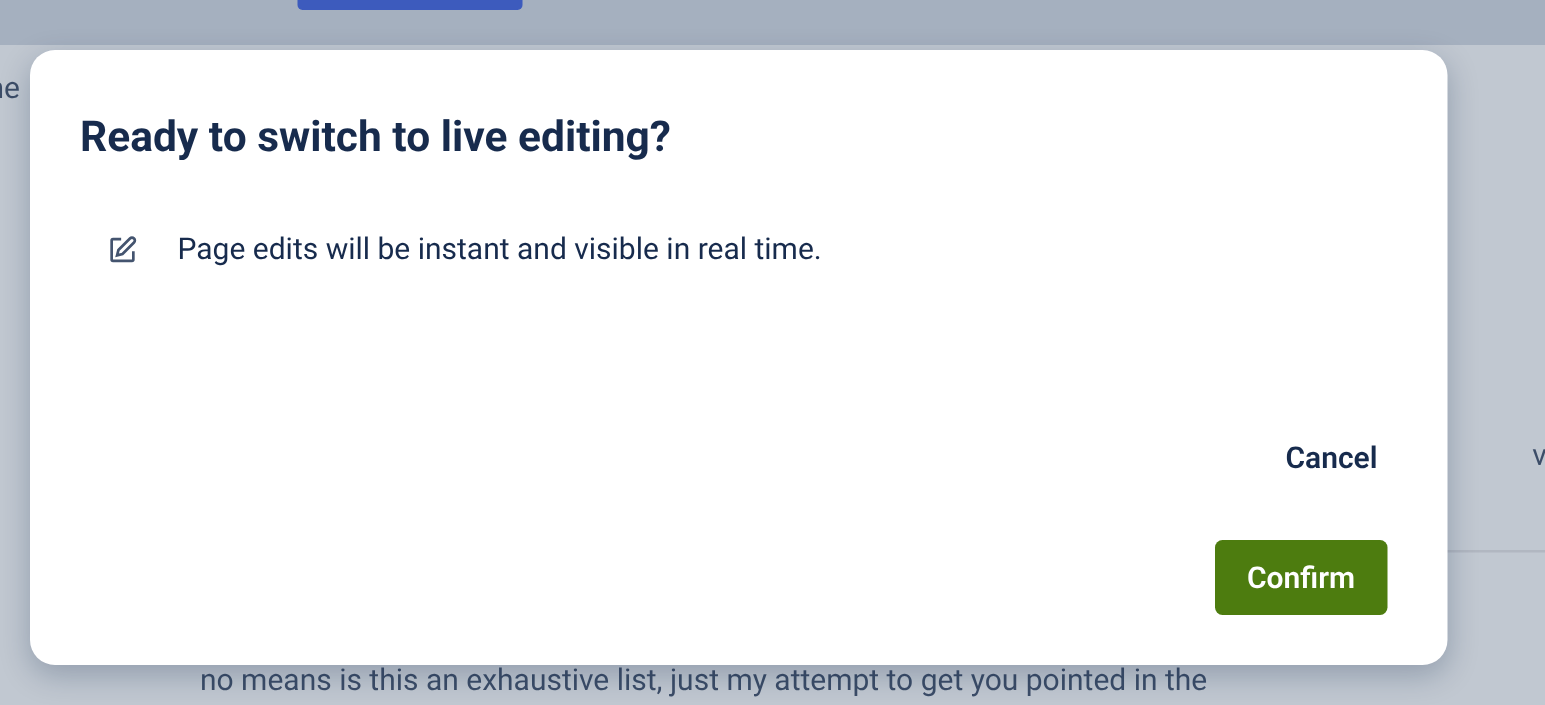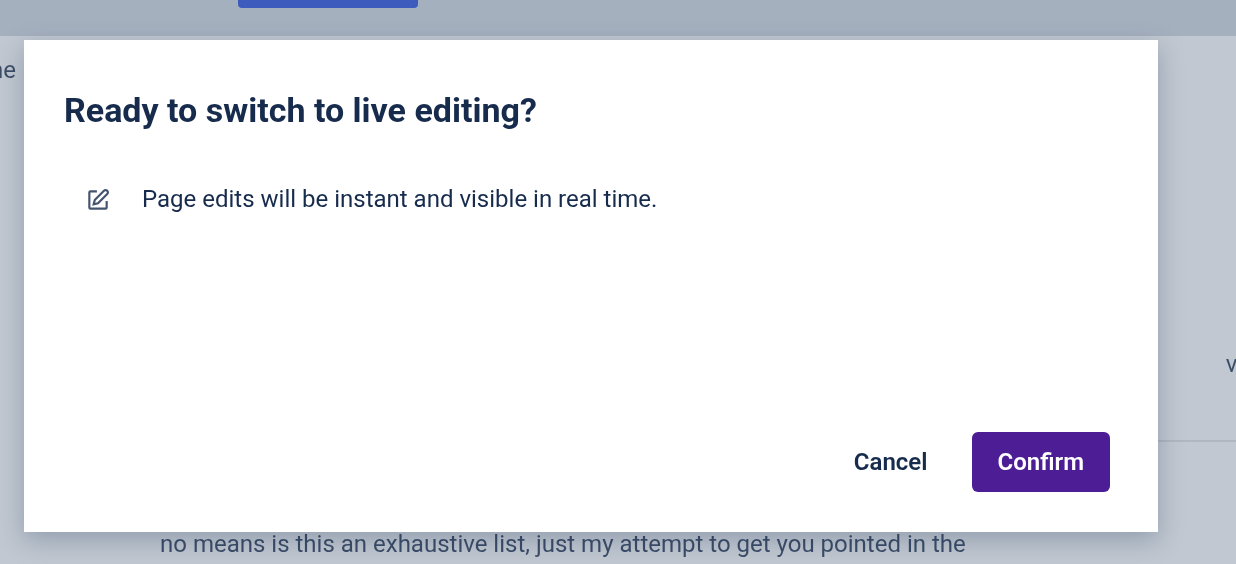--- a/index.html
+++ b/index.html
@@ -79,21 +79,21 @@
     bottom: 0;
     background: rgba(120, 133, 150, 0.38);
   }
   .modal {
     position: absolute;
     top: 40px;
     left: 24px;
     width: 1134px;
     height: 492px;
     background: #ffffff;
-    border-radius: 0;
+    border-radius: 20px;
     box-shadow: 0 8px 24px rgba(9, 30, 66, 0.25);
     padding: 50px 48px 40px 40px;
     display: flex;
     flex-direction: column;
   }
   .modal-title {
     font-size: 34px;
     font-weight: 700;
     color: #172B4D;
     margin-bottom: 54px;
@@ -124,39 +124,40 @@
   .info-text {
     font-size: 24px;
     color: #172B4D;
     font-weight: 400;
     line-height: 1.3;
   }
   .modal-footer {
     margin-top: auto;
     display: flex;
     justify-content: flex-end;
-    align-items: center;
+    align-items: flex-end;
     gap: 36px;
+    flex-direction: column;
   }
   .btn {
     font-size: 24px;
     font-weight: 600;
     border: none;
     cursor: pointer;
     border-radius: 6px;
     padding: 16px 26px;
     font-family: inherit;
   }
   .btn-cancel {
     background: transparent;
     color: #172B4D;
     padding: 16px 8px;
   }
   .btn-confirm {
-    background: #4c1d95;
+    background: #4d7c0f;
     color: #ffffff;
   }
 </style>
 </head>
 <body>
 
 <div class="backdrop-top">
   <div class="backdrop-top-bar"></div>
 </div>
 

